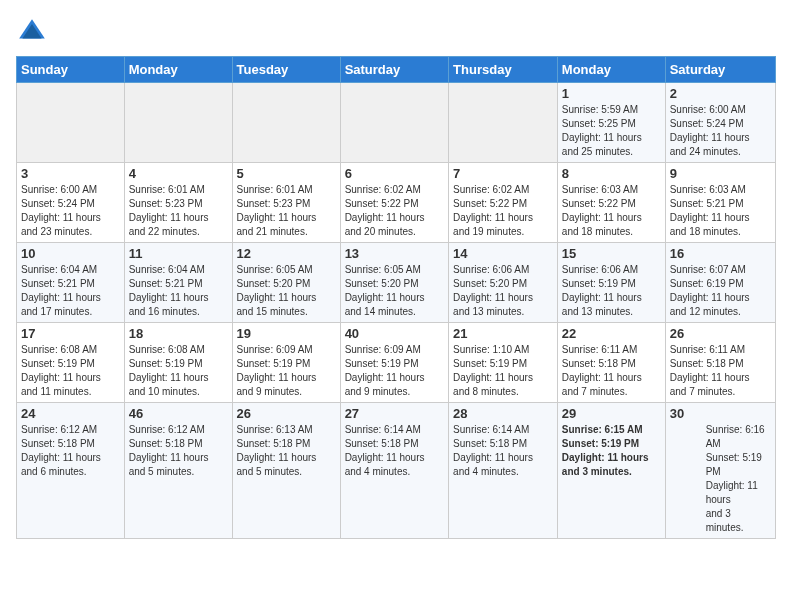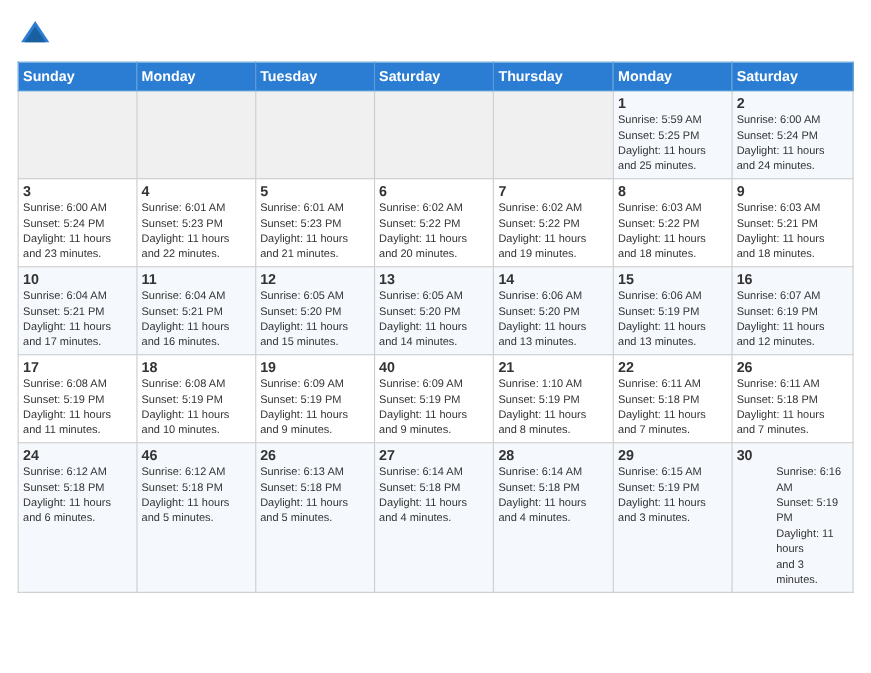--- a/index.html
+++ b/index.html
@@ -334,21 +334,21 @@
         </td>
         <td>
           <span class="day-number">28</span>
           <div class="day-info" style="white-space: pre-line;">Sunrise: 6:14 AM
 Sunset: 5:18 PM
 Daylight: 11 hours
 and 4 minutes.</div>
         </td>
         <td>
           <span class="day-number">29</span>
-          <div class="day-info" style="white-space: pre-line;">Sunrise: 6:15 AM
+          <div class="day-info" style="white-space: pre-line; font-weight: bold;">Sunrise: 6:15 AM
 Sunset: 5:19 PM
 Daylight: 11 hours
 and 3 minutes.</div>
         </td>
         <td>
           <span class="day-number">30</span>
           <div class="day-info" style="white-space: pre-line; margin-left: 36px;">Sunrise: 6:16 AM
 Sunset: 5:19 PM
 Daylight: 11 hours
 and 3 minutes.</div>

